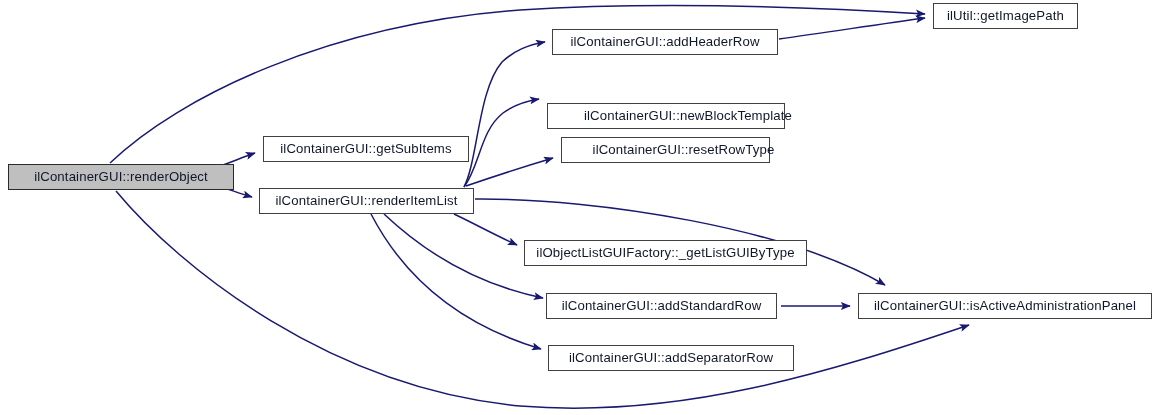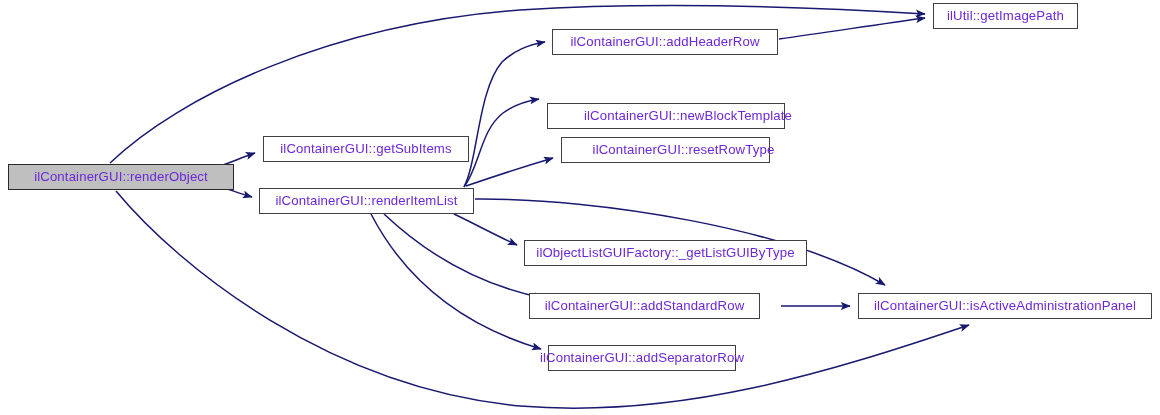--- a/index.html
+++ b/index.html
@@ -21,21 +21,21 @@
     top: 0;
     width: 1160px;
     height: 415px;
     pointer-events: none;
   }
   .gnode {
     position: absolute;
     box-sizing: border-box;
     border: 1px solid #404040;
     background: #ffffff;
-    color: #6d28d9;
+    color: #0f172a;
     font-size: 13.2px;
     line-height: 1;
     display: flex;
     align-items: center;
     justify-content: center;
     white-space: nowrap;
     letter-spacing: 0.01em;
     z-index: 3;
   }
   .gnode.current {
@@ -110,25 +110,25 @@
   </div>
 
   <div class="gnode" style="left:561px; top:137px; width:209px; height:26px;padding-left:36px;">
     <span class="gnode-label">ilContainerGUI::resetRowType</span>
   </div>
 
   <div class="gnode" style="left:524px; top:240px; width:283px; height:26px;text-align:right;">
     <span class="gnode-label">ilObjectListGUIFactory::_getListGUIByType</span>
   </div>
 
-  <div class="gnode" style="left:529px; top:293px; width:231px; height:26px;">
+  <div class="gnode" style="left:546px; top:293px; width:231px; height:26px;">
     <span class="gnode-label">ilContainerGUI::addStandardRow</span>
   </div>
 
-  <div class="gnode" style="left:548px; top:345px; width:188px; height:26px;">
+  <div class="gnode" style="left:548px; top:345px; width:246px; height:26px;">
     <span class="gnode-label">ilContainerGUI::addSeparatorRow</span>
   </div>
 
   <div class="gnode" style="left:933px; top:3px; width:145px; height:26px;">
     <span class="gnode-label">ilUtil::getImagePath</span>
   </div>
 
   <div class="gnode" style="left:858px; top:293px; width:294px; height:26px;">
     <span class="gnode-label">ilContainerGUI::isActiveAdministrationPanel</span>
   </div>

